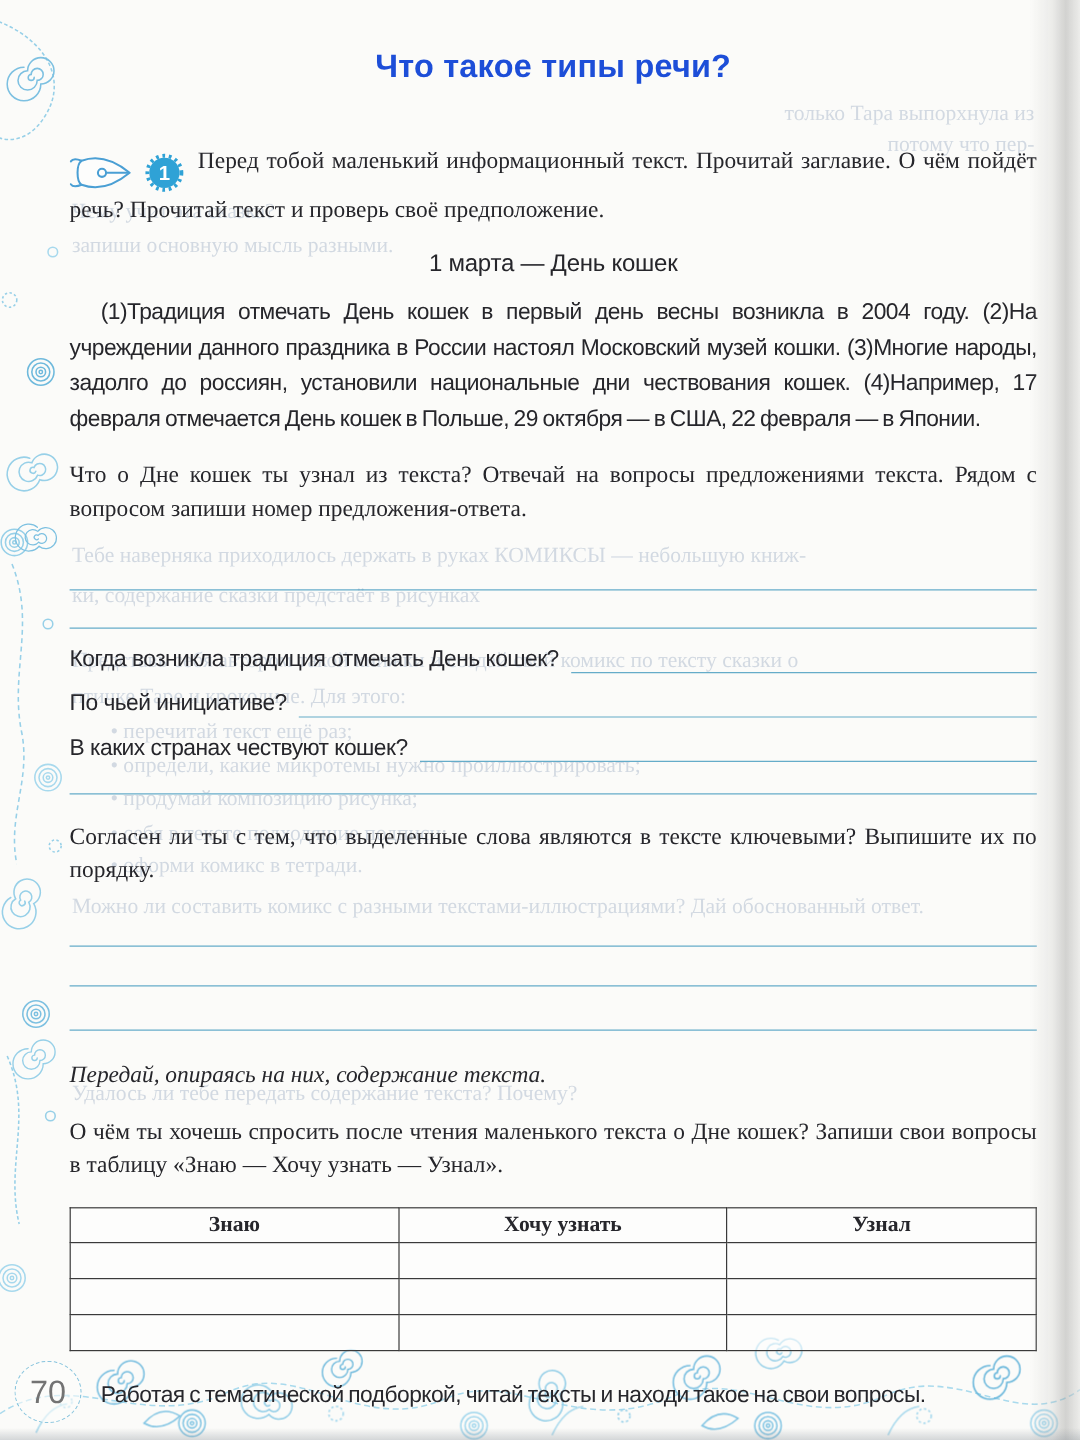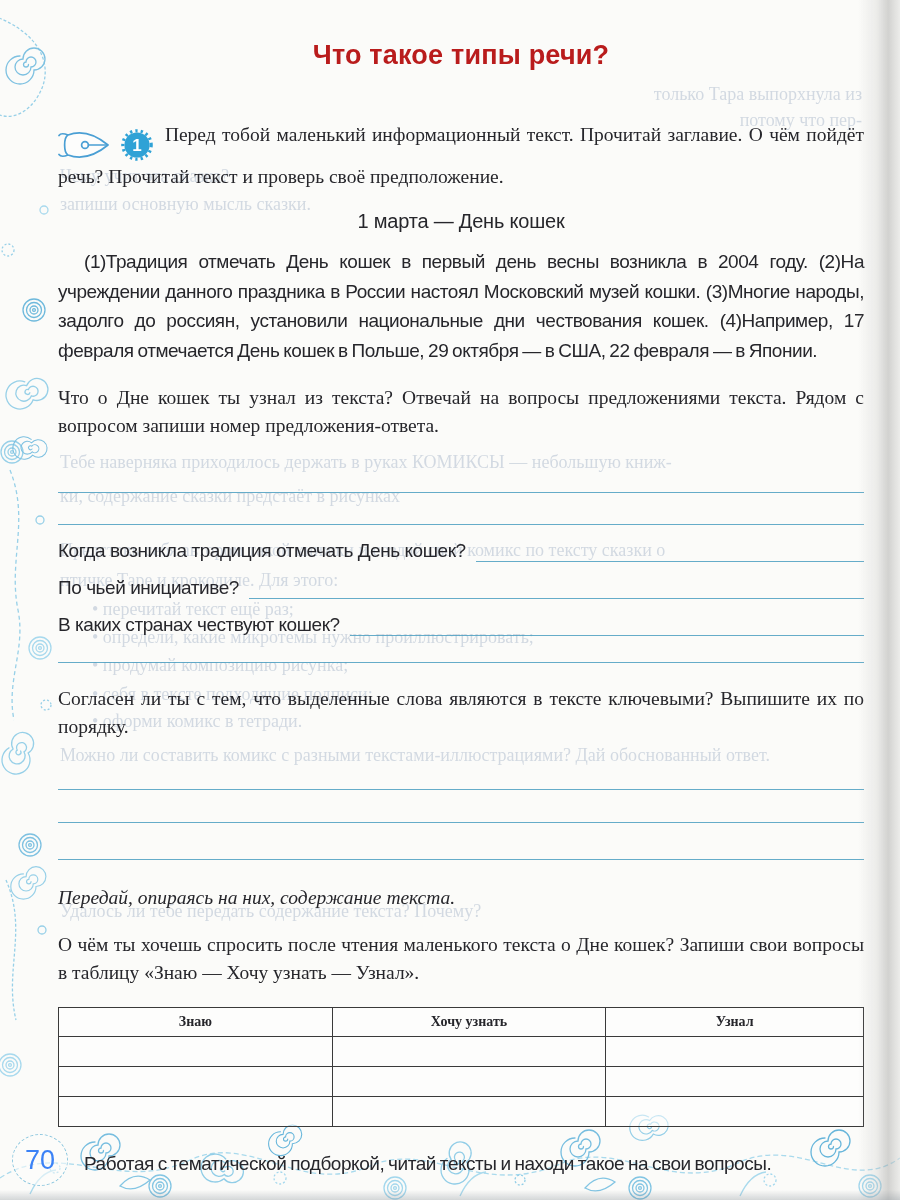--- a/index.html
+++ b/index.html
@@ -18,21 +18,21 @@
   .decor-bottom{position:absolute;left:0;bottom:0;width:900px;height:92px;z-index:1;}
 
   
   .bleed{position:absolute;z-index:0;color:rgba(116,140,173,.30);filter:blur(0.6px);
     font-family:"Liberation Serif", serif;font-size:18px;white-space:nowrap;overflow:hidden;}
 
   
   .content{position:absolute;left:58px;top:0;width:806px;z-index:2;}
 
   .title{margin:40px 0 0 0;text-align:center;font-family:"Liberation Sans", sans-serif;
-    font-weight:bold;font-size:27px;color:#b91c1c;letter-spacing:.2px;}
+    font-weight:bold;font-size:27px;color:#1d4ed8;letter-spacing:.2px;}
 
   .ex{margin-top:50px;font-size:19.5px;line-height:28px;text-align:justify;}
   .ex-icons{display:inline-block;vertical-align:-8px;margin-right:10px;white-space:nowrap;}
   .ex-icons svg{vertical-align:middle;}
   .badge-num{font-family:"Liberation Sans", sans-serif;font-weight:bold;}
 
   .read-head{margin-top:16px;text-align:center;font-family:"Liberation Sans", sans-serif;
     font-weight:normal;font-size:20px;letter-spacing:-.2px;}
 
   .read-body{margin-top:14px;font-family:"Liberation Sans", sans-serif;font-size:19px;
@@ -55,27 +55,27 @@
   .g3a{height:24px;margin-top:18px;}
   .qgap{height:26px;border-bottom:1.6px solid rgba(74,158,193,.85);}
 
   .qrow{display:flex;align-items:flex-end;margin-top:13px;height:24px;
     font-family:"Liberation Sans", sans-serif;font-size:19px;letter-spacing:-.45px;}
   .qrow .qtext{white-space:nowrap;}
   .qrow .qline{flex:1;margin-left:10px;border-bottom:1.6px solid rgba(74,158,193,.85);height:22px;}
 
   table.kwl{margin-top:16px;width:100%;border-collapse:collapse;
     border:1.6px solid #3a3a3a;background:rgba(255,255,255,.5);}
-  table.kwl th{border:1px solid #3a3a3a;font-size:14px;font-weight:bold;
+  table.kwl th{border:1px solid #3a3a3a;font-size:18px;font-weight:bold;
     height:26px;text-align:center;font-family:"Liberation Serif", serif;}
   table.kwl td{border:1px solid #3a3a3a;height:27px;}
 
   .pagenum{position:absolute;left:12px;top:1134px;width:54px;height:50px;z-index:3;
     border:1.6px dashed #8cc6de;border-radius:50%;display:flex;align-items:center;justify-content:center;
-    font-family:"Liberation Sans", sans-serif;font-size:27px;color:#3b82f6;background:rgba(253,253,252,.55);}
+    font-family:"Liberation Sans", sans-serif;font-size:27px;color:#737373;background:rgba(253,253,252,.55);}
 </style>
 </head>
 <body>
 
 <div class="page">
 
   <svg class="decor-left" viewBox="0 0 86 1200" xmlns="http://www.w3.org/2000/svg">
     <defs>
       <path id="spiral" d="M0 -14 a14 14 0 1 0 14 14 a11 11 0 1 0 -11 -11 a8 8 0 1 0 8 8 a5 5 0 1 0 -5 -5 a2.5 2.5 0 1 0 2.5 2.5" fill="none" stroke-linecap="round"></path>
       <g id="rose" fill="none">
@@ -128,21 +128,21 @@
       <path d="M120 78 q14 -16 30 -6 q-16 14 -30 6 Z" stroke="#7cc2e2"></path>
       <path d="M585 80 q14 -16 30 -6 q-16 14 -30 6 Z" stroke="#7cc2e2"></path>
       <path d="M30 86 q10 -22 26 -24 M460 88 q10 -22 26 -24 M740 88 q10 -22 26 -24" stroke="#a5d8ec"></path>
     </g>
   </svg>
 
   <div id="bleed-layer">
       <div class="bleed" style="left: 470px; top: 84px; width: 392px; text-align: right;">только Тара выпорхнула из</div>
       <div class="bleed" style="left: 560px; top: 110px; width: 302px; text-align: right;">потому что пер-</div>
       <div class="bleed" style="left: 60px; top: 166px; width: 360px; text-align: left;">Чему учит эта сказка?</div>
-      <div class="bleed" style="left: 60px; top: 194px; width: 430px; text-align: left;">запиши основную мысль сказки.</div>
+      <div class="bleed" style="left: 60px; top: 194px; width: 430px; text-align: left;">запиши основную мысль разными.</div>
       <div class="bleed" style="left: 60px; top: 452px; width: 800px; text-align: left;">Тебе наверняка приходилось держать в руках КОМИКСЫ — небольшую книж-</div>
       <div class="bleed" style="left: 60px; top: 486px; width: 540px; text-align: left;">ки, содержание сказки предстаёт в рисунках</div>
       <div class="bleed" style="left: 60px; top: 540px; width: 800px; text-align: left;">Представь себя автором такой книжки и создай свой комикс по тексту сказки о</div>
       <div class="bleed" style="left: 60px; top: 570px; width: 520px; text-align: left;">птичке Таре и крокодиле. Для этого:</div>
       <div class="bleed" style="left: 92px; top: 599px; width: 430px; text-align: left;">• перечитай текст ещё раз;</div>
       <div class="bleed" style="left: 92px; top: 627px; width: 640px; text-align: left;">• определи, какие микротемы нужно проиллюстрировать;</div>
       <div class="bleed" style="left: 92px; top: 655px; width: 480px; text-align: left;">• продумай композицию рисунка;</div>
       <div class="bleed" style="left: 92px; top: 684px; width: 520px; text-align: left;">• себя в тексте подходящие подписи;</div>
       <div class="bleed" style="left: 92px; top: 711px; width: 460px; text-align: left;">• оформи комикс в тетради.</div>
       <div class="bleed" style="left: 60px; top: 745px; width: 802px; text-align: left;">Можно ли составить комикс с разными текстами-иллюстрациями? Дай обоснованный ответ.</div>

